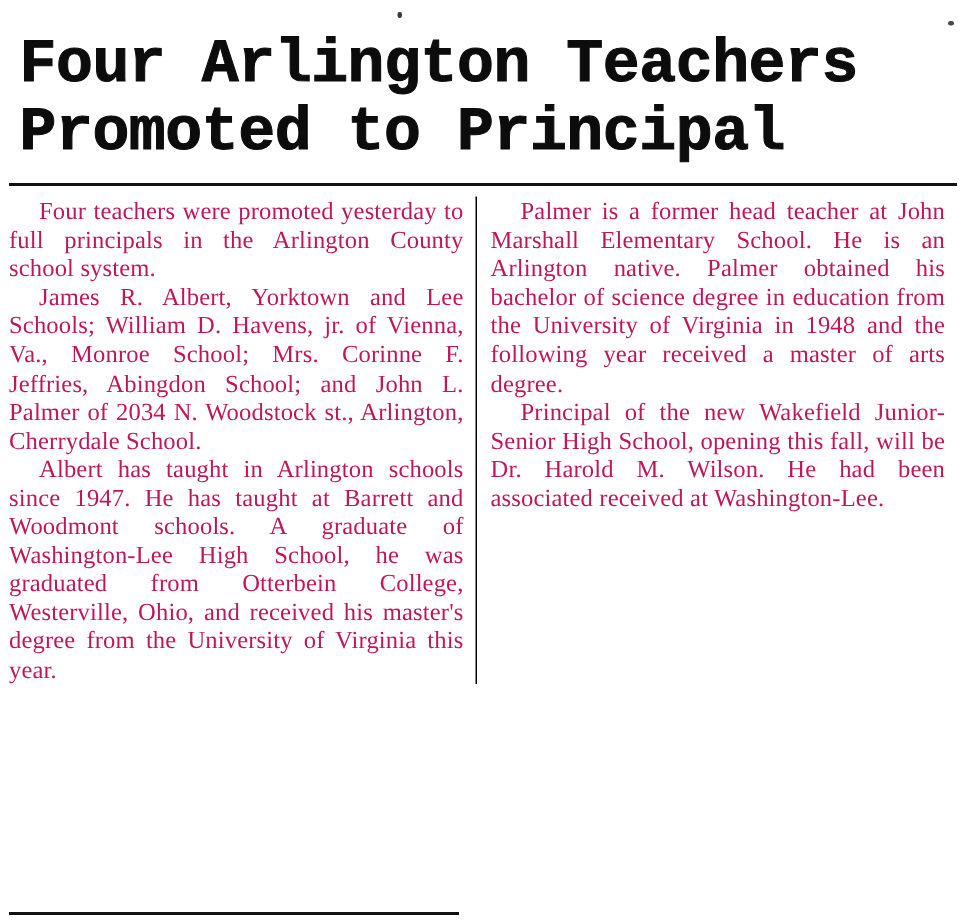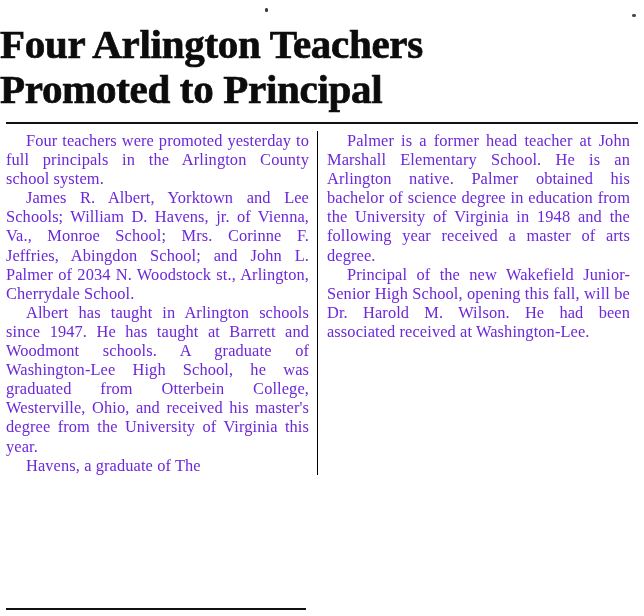--- a/index.html
+++ b/index.html
@@ -35,22 +35,22 @@
     position: absolute;
     left: 632px;
     top: 14px;
     width: 4px;
     height: 3px;
     background: #4a4a4a;
     border-radius: 40%;
   }
   .headline {
     margin: 0;
-    padding: 22px 6px 0 0;
-    font-family: Liberation Serif, serif;
+    padding: 22px 6px 0 13px;
+    font-family: Liberation Mono, monospace;
     font-weight: bold;
     font-size: 41px;
     line-height: 45px;
     letter-spacing: -0.3px;
     color: #0c0c0c;
     -webkit-text-stroke: 0.7px #0c0c0c;
   }
   .headline .hl-line {
     display: block;
     white-space: nowrap;
@@ -78,21 +78,21 @@
     padding-left: 9px;
   }
   p.para {
     margin: 0;
     font-size: 16.4px;
     line-height: 19.1px;
     text-align: justify;
     text-justify: inter-word;
     font-family: "Liberation Serif", serif;
     letter-spacing: 0.1px;
-    color: #6d28d9;
+    color: #be185d;
   }
   p.para.indent {
     text-indent: 20px;
   }
   p.para + p.para {
     margin-top: 0px;
   }
   .bottom-rule {
     position: absolute;
     left: 6px;
@@ -114,21 +114,20 @@
     <span class="hl-line">Promoted to Principal</span>
   </h1>
 
   <div class="rule"></div>
 
   <div class="columns">
     <div class="col col-left">
       <p class="para indent">Four teachers were promoted yesterday to full principals in the Arlington County school system.</p>
       <p class="para indent">James R. Albert, Yorktown and Lee Schools; William D. Havens, jr. of Vienna, Va., Monroe School; Mrs. Corinne F. Jeffries, Abingdon School; and John L. Palmer of 2034 N. Woodstock st., Arlington, Cherrydale School.</p>
       <p class="para indent">Albert has taught in Arlington schools since 1947. He has taught at Barrett and Woodmont schools. A graduate of Washington-Lee High School, he was graduated from Otterbein College, Westerville, Ohio, and received his master's degree from the University of Virginia this year.</p>
-      <p class="para indent">Havens, a graduate of The</p>
     </div>
     <div class="col col-right">
       <p class="para indent">Palmer is a former head teacher at John Marshall Elementary School. He is an Arlington native. Palmer obtained his bachelor of science degree in education from the University of Virginia in 1948 and the following year received a master of arts degree.</p>
       <p class="para indent">Principal of the new Wakefield Junior-Senior High School, opening this fall, will be Dr. Harold M. Wilson. He had been associated received at Washington-Lee.</p>
     </div>
   </div>
 
   <div class="bottom-rule"></div>
 </div>
 

